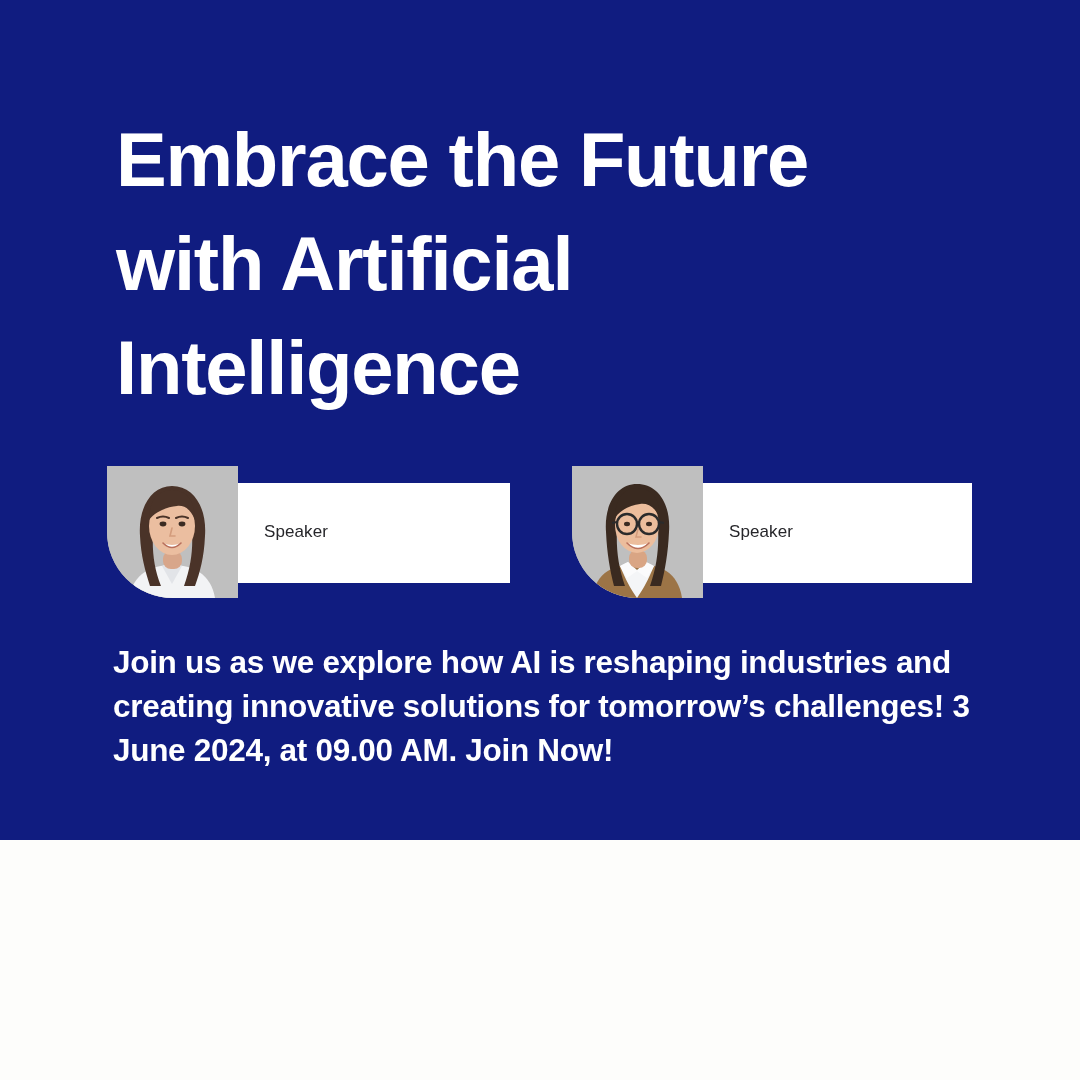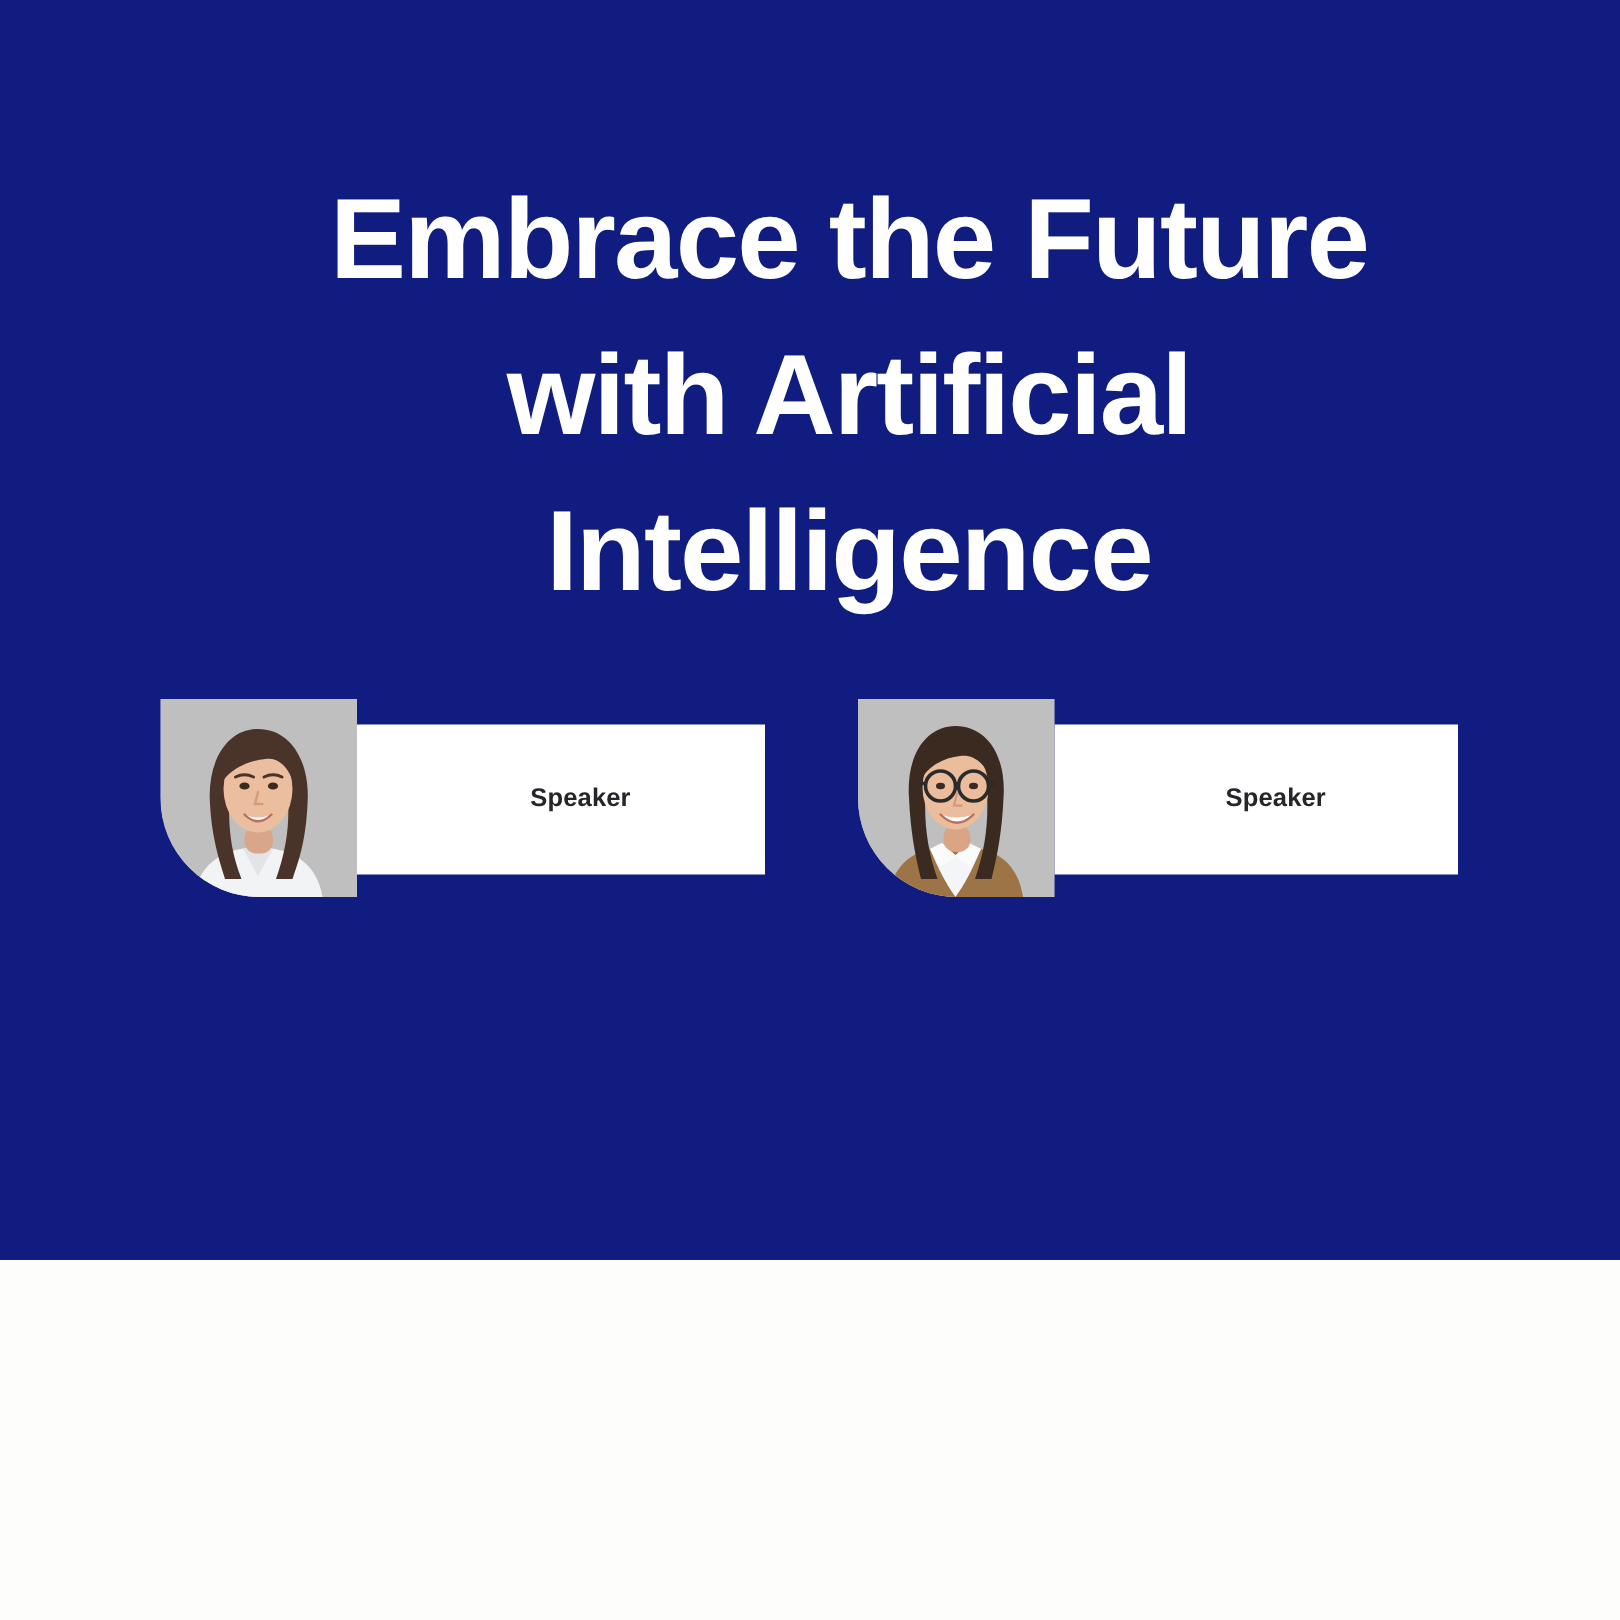--- a/index.html
+++ b/index.html
@@ -9,21 +9,20 @@
     background:#FDFDFB;
     overflow:hidden;
     position:relative;
   }
 
   
   #hero {
     position:absolute; left:0; top:0;
     width:1080px; height:960px;
     background:#101C80;
-    text-align:center;
   }
 
   #title {
     position:absolute;
     left:116px; top:108px;
     width:900px;
     color:#ffffff;
     font-size:76px;
     line-height:104px;
     font-weight:700;
@@ -41,21 +40,21 @@
     top:17px; bottom:15px;
     left:131px; right:0;
     background:#ffffff;
     display:flex;
     flex-direction:column;
     justify-content:center;
     padding-left:26px;
   }
   .speaker-role {
     font-size:17px;
-    font-weight:700;
+    font-weight:400;
     color:#26262A;
     letter-spacing:0.1px;
     margin-bottom:3px;
   }
   .speaker-name {
     font-size:31px;
     font-weight:700;
     color:#26262A;
     letter-spacing:-0.4px;
     line-height:1.05;
@@ -165,20 +164,21 @@
         <ellipse cx="77" cy="58" rx="3" ry="2.2" fill="#3A2B22"></ellipse>
 
         <path d="M66 63 L64 71 L69 71" stroke="#D39C7C" stroke-width="1.5" fill="none" stroke-linecap="round"></path>
 
         <path d="M55 77 Q66 87 77 77 Q66 81 55 77 Z" fill="#FFFFFF"></path>
         <path d="M55 77 Q66 88 77 77" stroke="#B9705C" stroke-width="1.6" fill="none" stroke-linecap="round"></path>
       </svg>
     </div>
   </div>
 
+  <p id="description">Join us as we explore how AI is reshaping industries and creating innovative solutions for tomorrow’s challenges! 3 June 2024, at 09.00 AM. Join Now!</p>
 </div>
 
 <div id="footer">
 
   
 
   
 
   
 </div>

